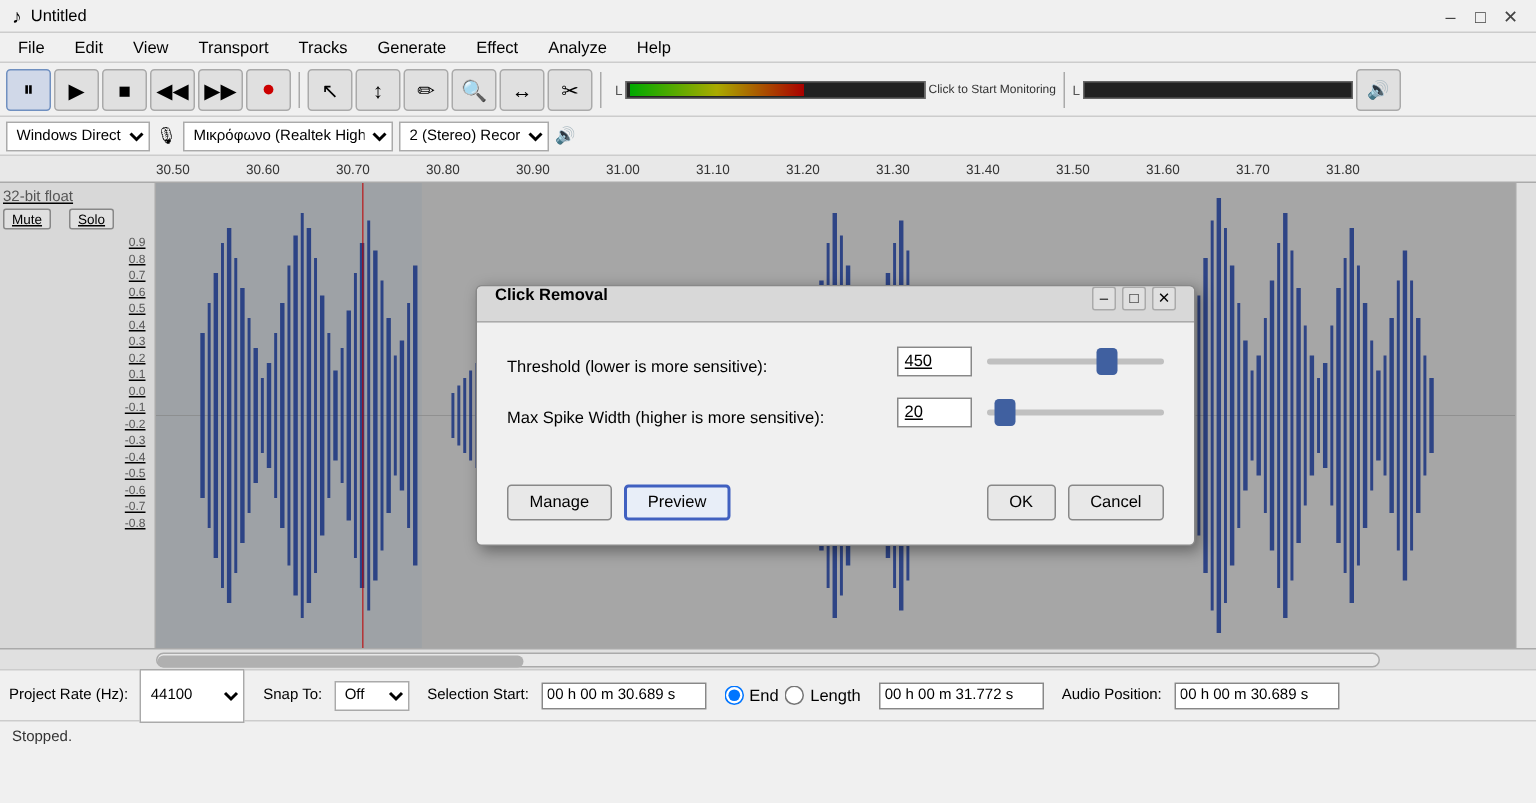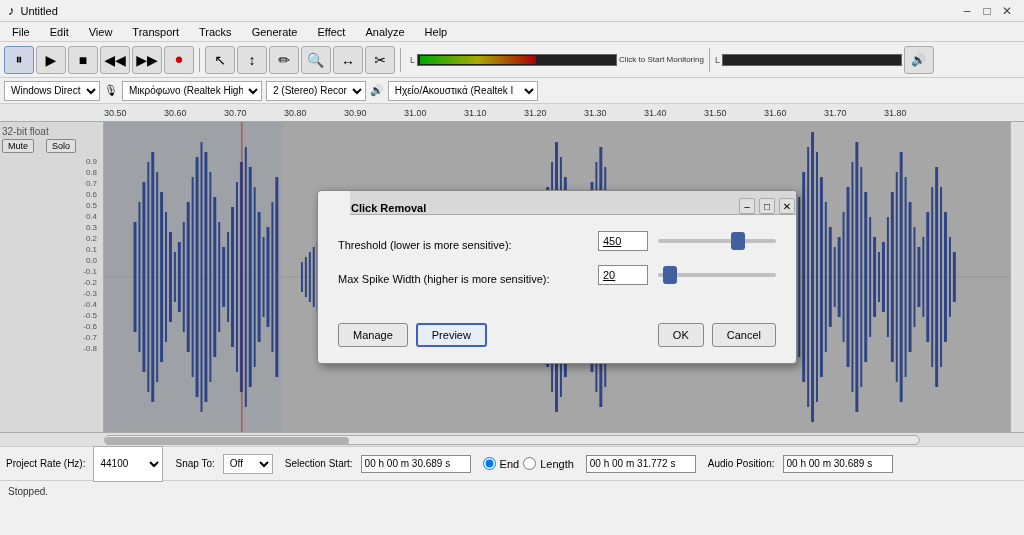--- a/index.html
+++ b/index.html
@@ -112,20 +112,21 @@
       position: relative;
     }
 
     
     #track-panel {
       width: 104px;
       background: #d8d8d8;
       border-right: 1px solid #aaa;
       padding: 4px 2px;
       flex-shrink: 0;
+      text-decoration: underline;
     }
     .track-label { font-size: 10px; color: #555; margin-bottom: 2px; }
     .track-controls { display: flex; gap: 12px; align-items: center; margin: 2px 0; }
     .track-btn {
       font-size: 9px;
       border: 1px solid #888;
       background: #e0e0e0;
       padding: 1px 5px;
       cursor: pointer;
       border-radius: 2px;
@@ -223,25 +224,24 @@
       box-shadow: 3px 3px 10px rgba(0,0,0,0.4);
       width: 480px;
       min-height: 150px;
       border-radius: 4px;
       overflow: hidden;
     }
     .dialog-titlebar {
       background: #d8d8d8;
       height: 24px;
       display: flex;
-      align-items: flex-end;
+      align-items: flex-start;
       justify-content: space-between;
-      padding: 0 1px;
+      padding: 0 12px;
       border-bottom: 1px solid #aaa;
-      margin-left: 32px;
     }
     .dialog-titlebar .dialog-title { font-size: 11px; font-weight: bold; }
     .dialog-titlebar .dialog-controls { display: flex; gap: 4px; }
     .dialog-ctrl-btn {
       width: 16px; height: 16px;
       background: #e0e0e0;
       border: 1px solid #aaa;
       display: flex; align-items: center; justify-content: center;
       cursor: pointer;
       font-size: 10px;
@@ -382,23 +382,20 @@
     <option>Windows Direct</option>
   </select>
   <span>🎙</span>
   <select class="device-select" style="width:140px;">
     <option>Μικρόφωνο (Realtek High</option>
   </select>
   <select class="device-select" style="width:100px;">
     <option>2 (Stereo) Recor</option>
   </select>
   <span>🔊</span>
-  <select class="device-select" style="width:150px;">
-    <option>Ηχείο/Ακουστικά (Realtek I</option>
-  </select>
 </div>
 
 <div id="timeline">
   <div class="timeline-inner">
     <div class="timeline-tick">
         <span>30.50</span>
       </div>
     <div class="timeline-tick">
         <span>30.60</span>
       </div>

